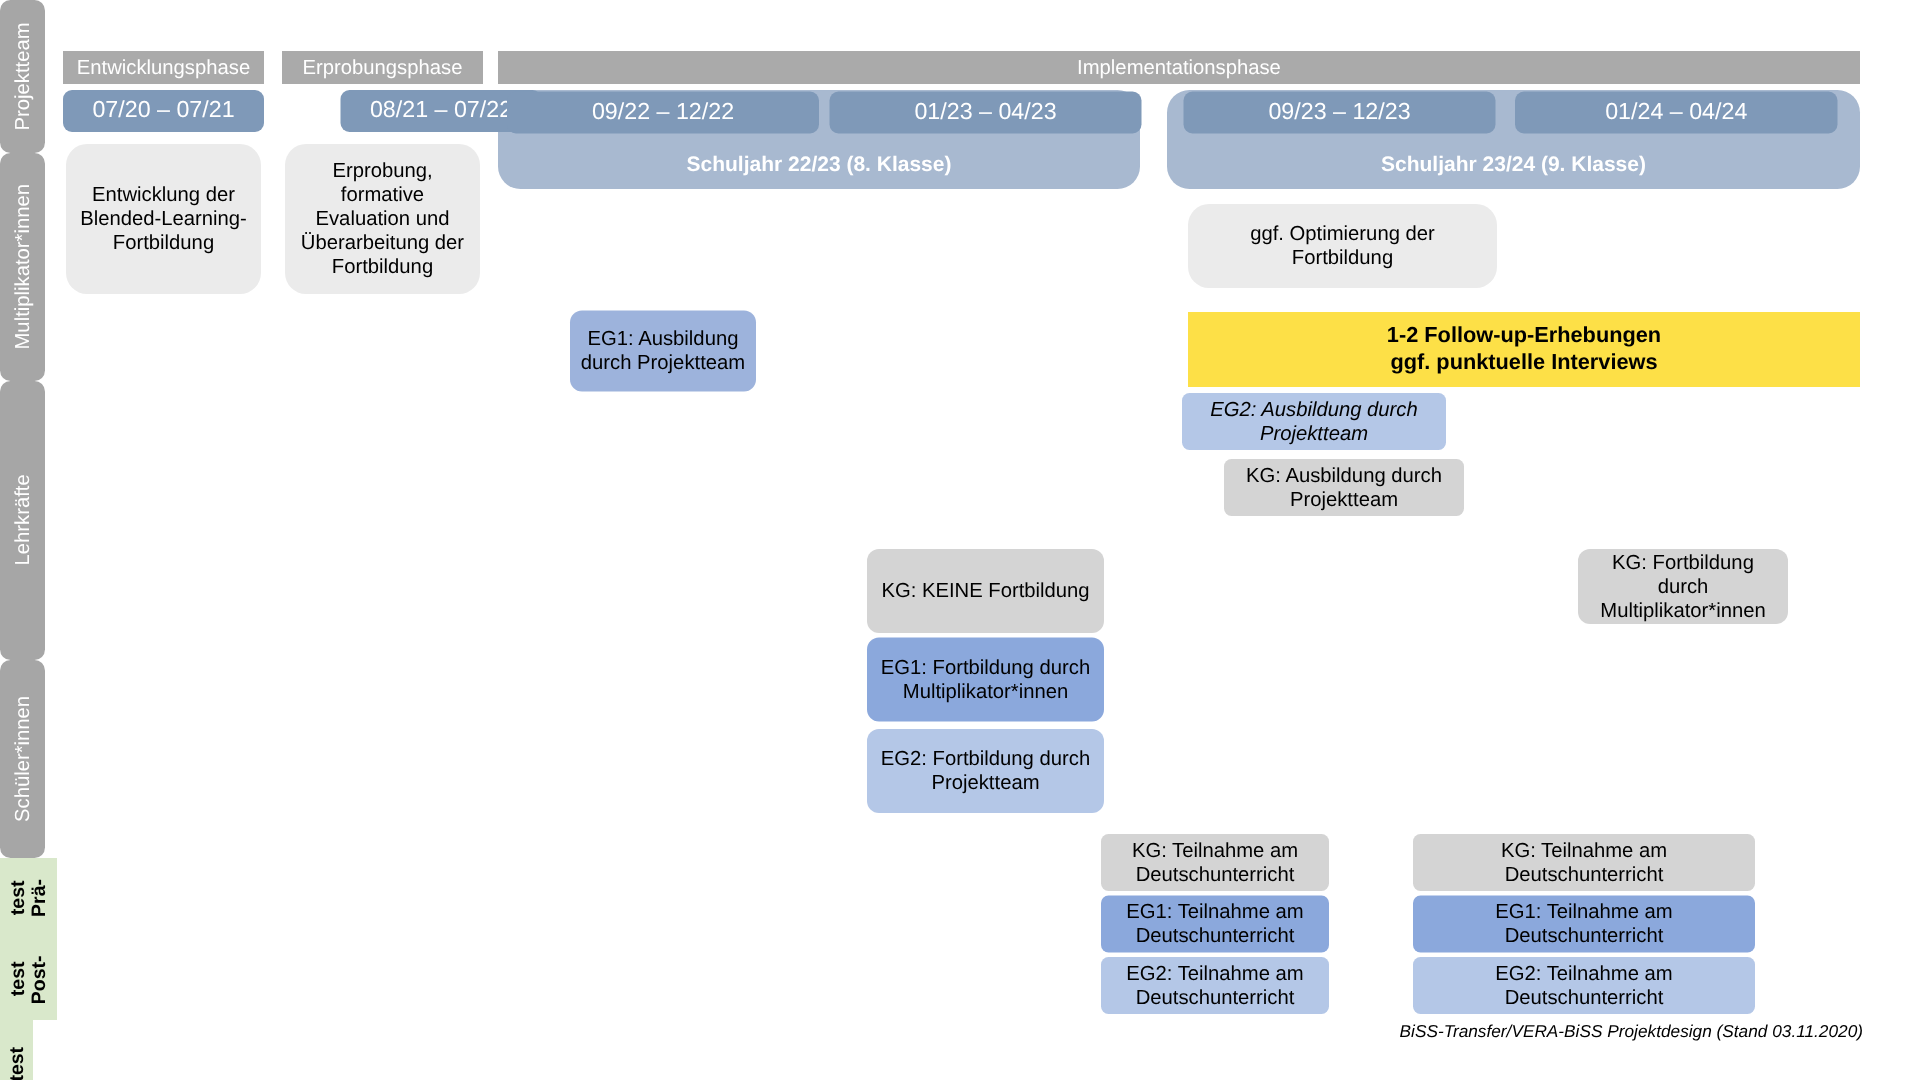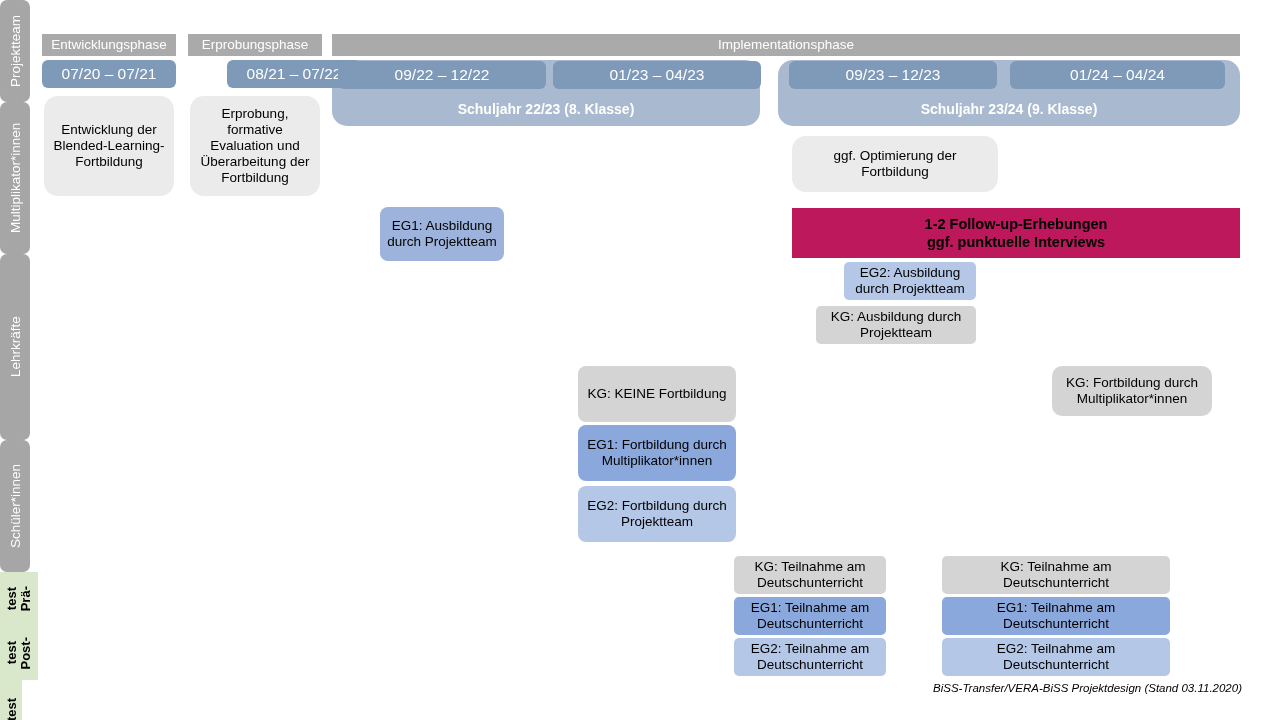--- a/index.html
+++ b/index.html
@@ -110,21 +110,21 @@
     writing-mode: vertical-rl;
     transform: rotate(180deg);
     white-space: nowrap;
     text-align: center;
     line-height: 1.05;
   }
   .vcol .b { font-weight: bold; }
 
   
   .banner {
-    background: #be185d;
+    background: #fde047;
     font-size: 14.5px;
     font-weight: bold;
     color: #000;
     line-height: 1.25;
   }
 
   
   .footer {
     position: absolute;
     font-style: italic;
@@ -186,31 +186,31 @@
     <span class="b">test</span>
   </div>
 
   <div class="box banner" style="left:792px; top:208px; width:448px; height:50px; flex-direction:column;">
     <span>1-2 Follow-up-Erhebungen</span>
     <span>ggf. punktuelle Interviews</span>
   </div>
 
   <div class="greencol" style="left:788px; top:262px; width:22px; height:80px;">Prätest</div>
 
-  <div class="box card card-blue-lt rounded-sm" style="left:844px; top:262px; width:132px; height:38px;">EG2: Ausbildung durch Projektteam</div>
+  <div class="box card card-blue-lt rounded-sm" style="left:788px; top:262px; width:176px; height:38px;font-style:italic;">EG2: Ausbildung durch Projektteam</div>
 
   <div class="box card card-gray-dark rounded-sm" style="left:816px; top:306px; width:160px; height:38px;">KG: Ausbildung durch Projektteam</div>
 
   <div class="box card card-gray-dark rounded" style="left:578px; top:366px; width:158px; height:56px;">KG: KEINE Fortbildung</div>
 
   <div class="box card card-blue-mid rounded" style="left:578px; top:425px; width:158px; height:56px;">EG1: Fortbildung durch Multiplikator*innen</div>
 
   <div class="box card card-blue-lt rounded" style="left:578px; top:486px; width:158px; height:56px;">EG2: Fortbildung durch Projektteam</div>
 
-  <div class="box card card-gray-dark rounded" style="left:1052px; top:366px; width:160px; height:50px;border-radius:10px;">KG: Fortbildung durch Multiplikator*innen</div>
+  <div class="box card card-gray-dark rounded" style="left:1052px; top:366px; width:140px; height:50px;">KG: Fortbildung durch Multiplikator*innen</div>
 
   <div class="box card card-gray-dark rounded-sm" style="left:734px; top:556px; width:152px; height:38px;">KG: Teilnahme am Deutschunterricht</div>
 
   <div class="box card card-blue-mid rounded-sm" style="left:734px; top:597px; width:152px; height:38px;">EG1: Teilnahme am Deutschunterricht</div>
 
   <div class="box card card-blue-lt rounded-sm" style="left:734px; top:638px; width:152px; height:38px;">EG2: Teilnahme am Deutschunterricht</div>
 
   <div class="box card card-gray-dark rounded-sm" style="left:942px; top:556px; width:228px; height:38px;">KG: Teilnahme am Deutschunterricht</div>
 
   <div class="box card card-blue-mid rounded-sm" style="left:942px; top:597px; width:228px; height:38px;">EG1: Teilnahme am Deutschunterricht</div>

